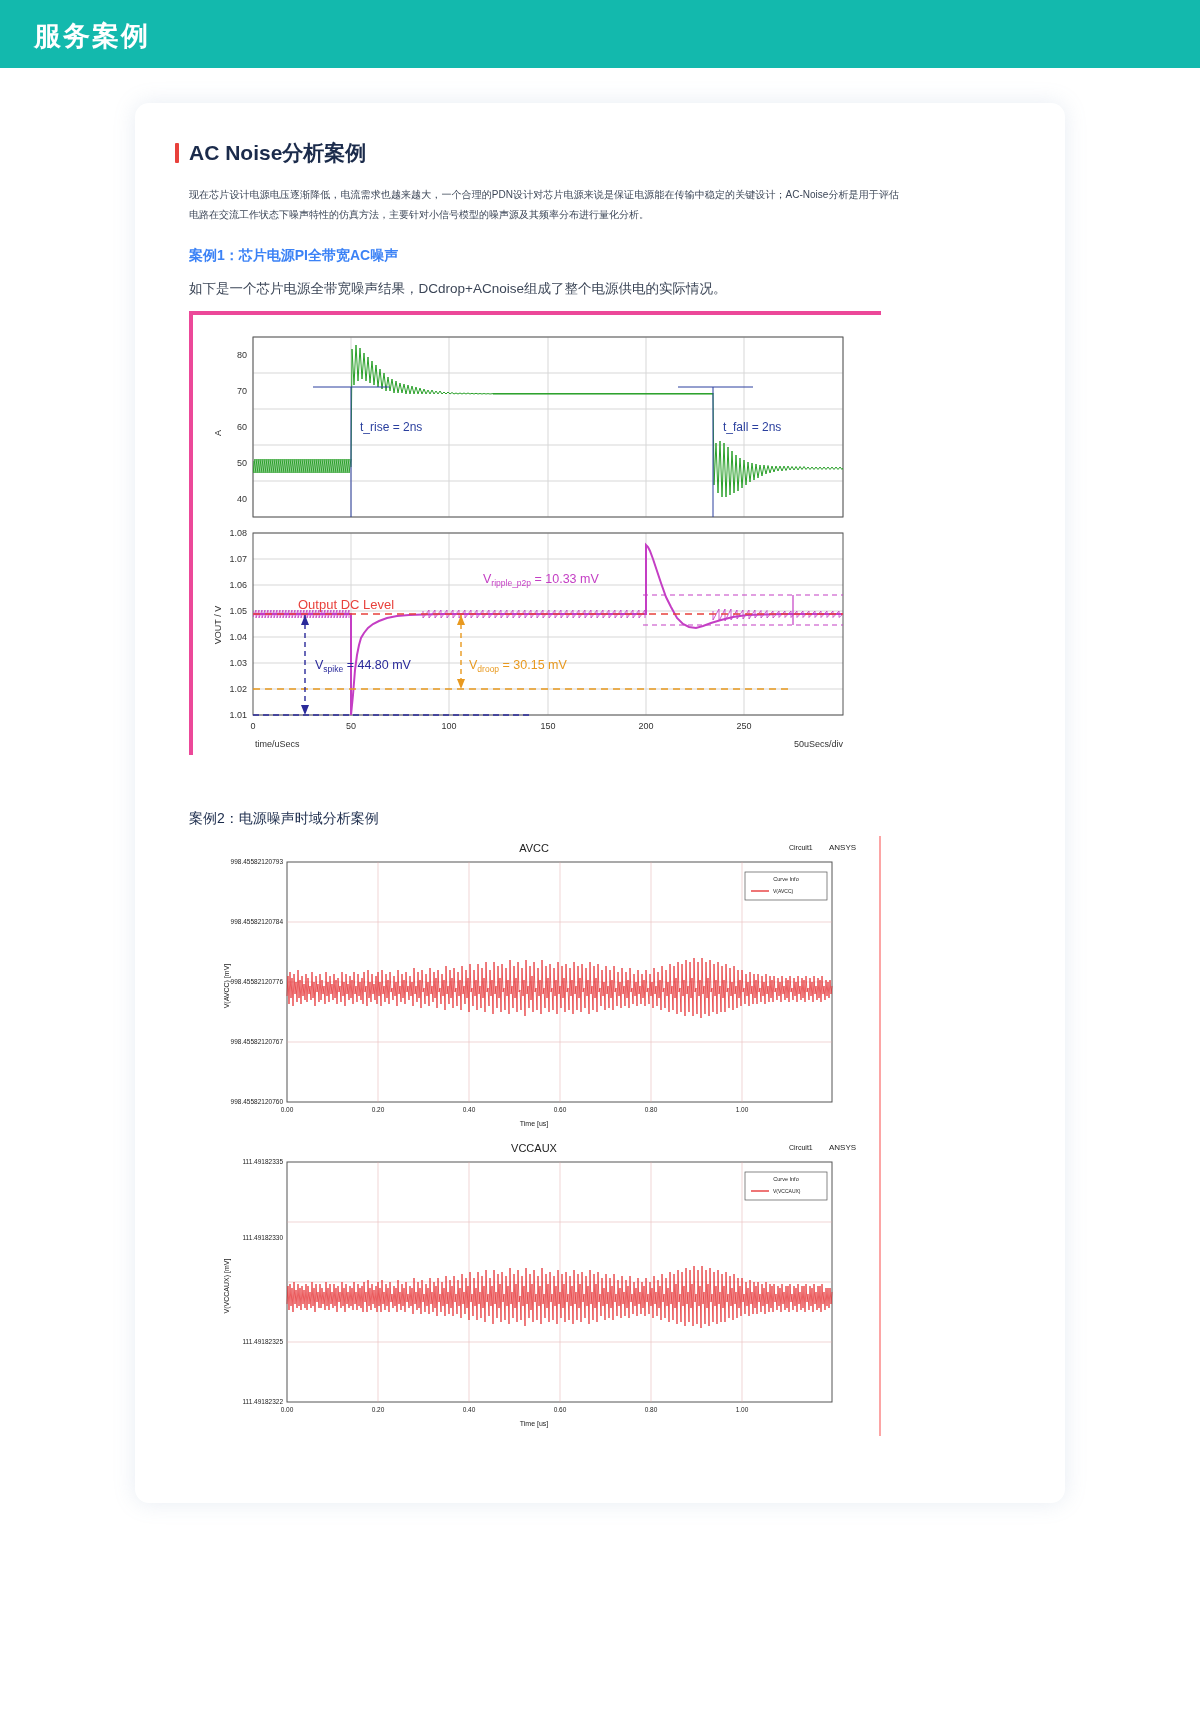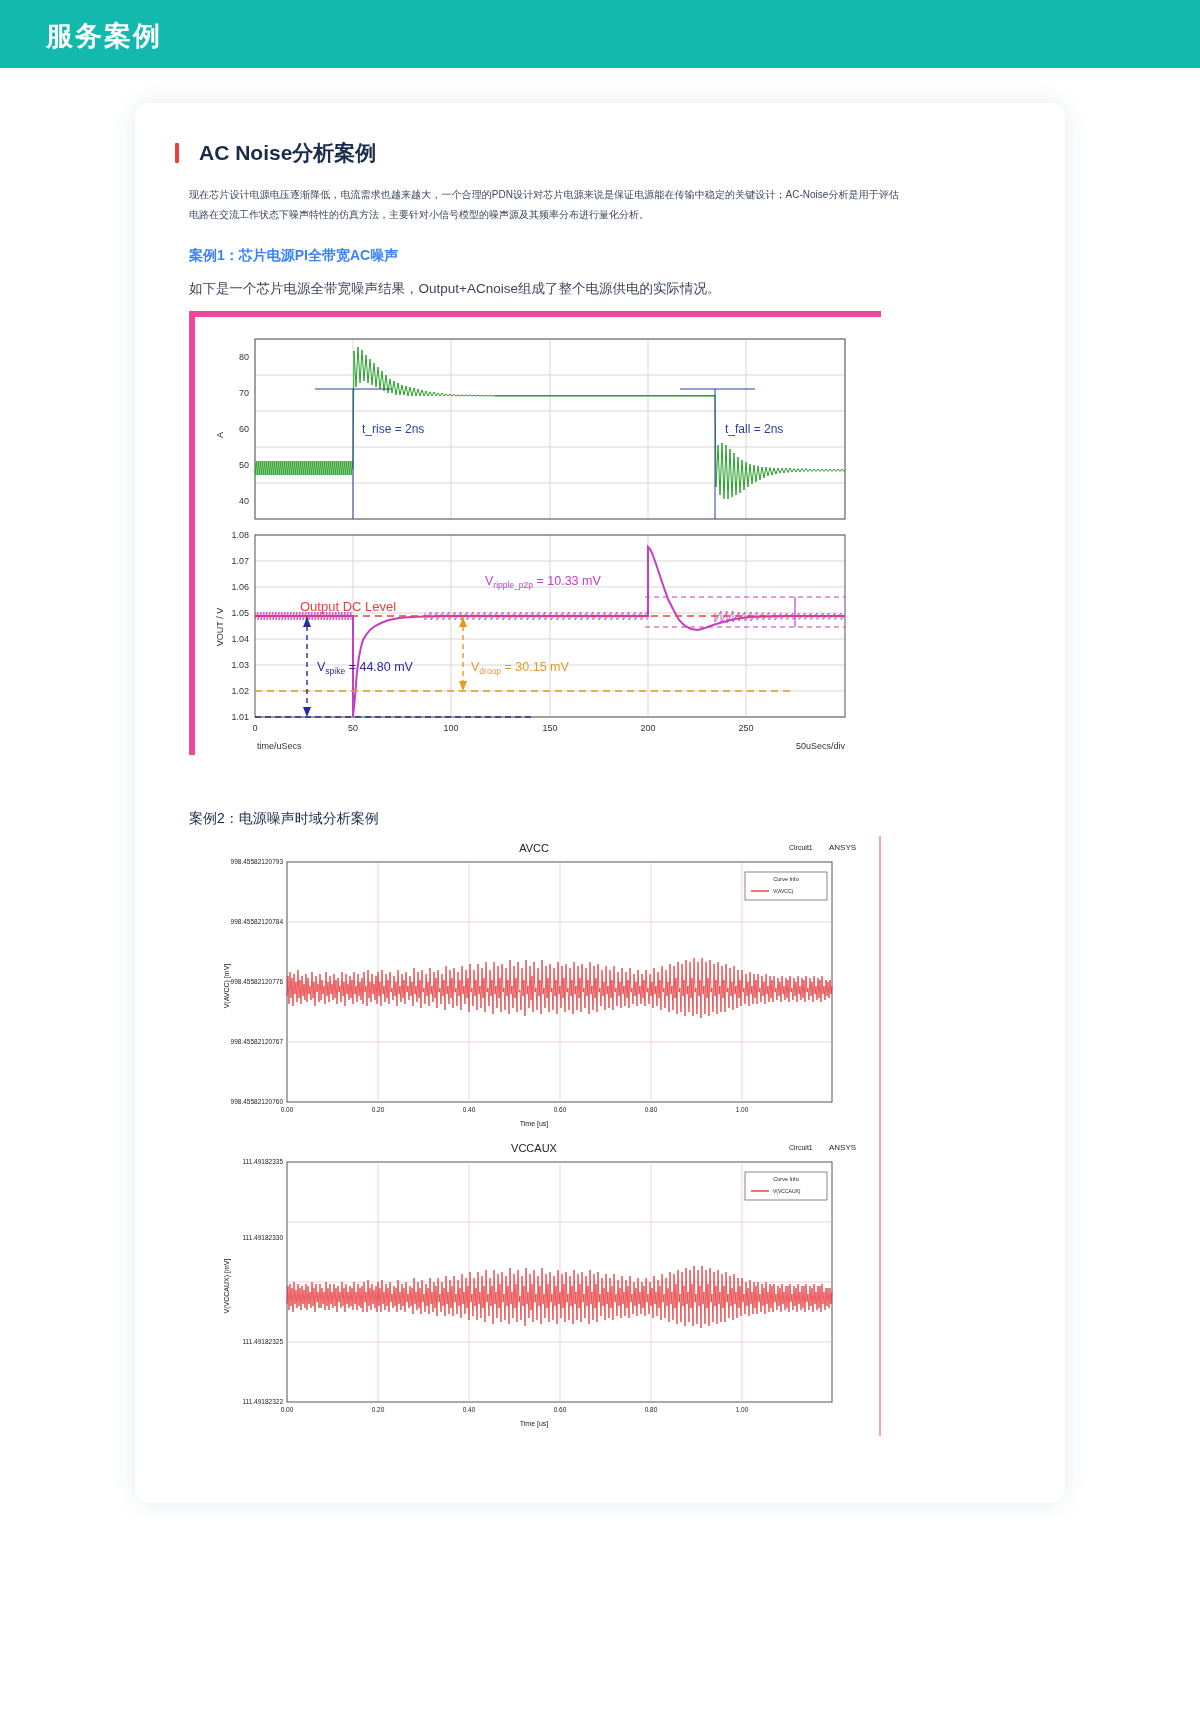--- a/index.html
+++ b/index.html
@@ -18,36 +18,35 @@
   
   .banner {
     position: absolute; left: 0; top: 0;
     width: 1200px; height: 68px;
     background: #13b9ad;
   }
   .banner-title {
     position: absolute; left: 34px; top: 18px;
     font-size: 27px; font-weight: bold; color: #ffffff;
     letter-spacing: 2px;
-    margin-left: 12px;
   }
   
   .card {
     position: absolute; left: 135px; top: 103px;
     width: 930px; height: 1400px;
     background: #ffffff;
     border-radius: 14px;
     box-shadow: 0 0 22px rgba(120,150,190,0.18);
   }
   .card-inner {
     position: absolute; left: 40px; top: 36px;
     width: 720px;
   }
   .sec-title-wrap {
-    display: flex; align-items: center; gap: 20px;
+    display: flex; align-items: center; gap: 10px;
     margin-bottom: 18px;
   }
   .red-bar {
     width: 4px; height: 20px; background: #e8413c; border-radius: 1px;
     display: inline-block;
   }
   .sec-title {
     font-size: 21px; font-weight: bold; color: #1b2b4b;
   }
   .para {
@@ -61,21 +60,21 @@
     margin: 0 0 12px 14px;
   }
   .case-sub {
     font-size: 13.5px; color: #3c4657; margin: 0 0 10px 14px; line-height: 1.8;
   }
   
   .chart1 {
     position: relative;
     margin-left: 14px;
     width: 692px; height: 444px;
-    border: 6px solid #ec4899;
+    border: 4px solid #ec4899;
     background: #ffffff;
   }
   .chart1 svg { display: block; }
   
   .case2-head {
     font-size: 14px; font-weight: normal; color: #1b2b4b;
     margin: 55px 0 8px 14px;
   }
   .chart2, .chart3 {
     position: relative;
@@ -99,21 +98,21 @@
     <div class="card-inner">
 
       <div class="sec-title-wrap">
         <span class="red-bar"></span>
         <span class="sec-title">AC Noise分析案例</span>
       </div>
 
       <p class="para">现在芯片设计电源电压逐渐降低，电流需求也越来越大，一个合理的PDN设计对芯片电源来说是保证电源能在传输中稳定的关键设计；AC-Noise分析是用于评估电路在交流工作状态下噪声特性的仿真方法，主要针对小信号模型的噪声源及其频率分布进行量化分析。</p>
 
       <div class="case-head">案例1：芯片电源PI全带宽AC噪声</div>
-      <div class="case-sub">如下是一个芯片电源全带宽噪声结果，Output+ACnoise组成了整个电源供电的实际情况。</div>
+      <div class="case-sub">如下是一个芯片电源全带宽噪声结果，DCdrop+ACnoise组成了整个电源供电的实际情况。</div>
 
       <div class="chart1">
         <svg width="690" height="442" viewBox="0 0 690 442">
           <defs>
             <clipPath id="clipTop">
                 <rect x="60" y="22" width="590" height="180"></rect>
               </clipPath>
             <clipPath id="clipBot">
                 <rect x="60" y="218" width="590" height="182"></rect>
               </clipPath>

